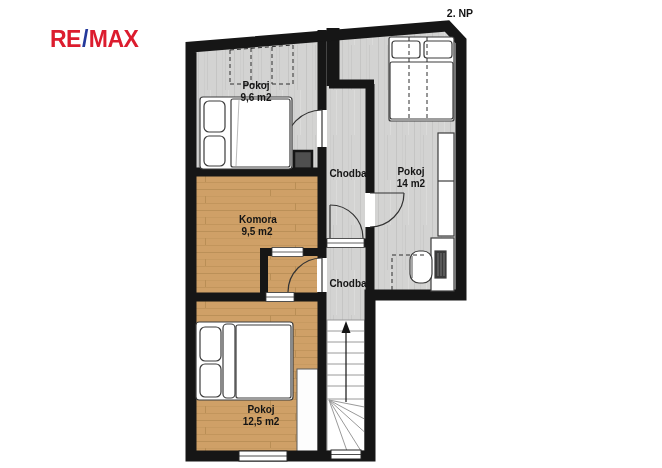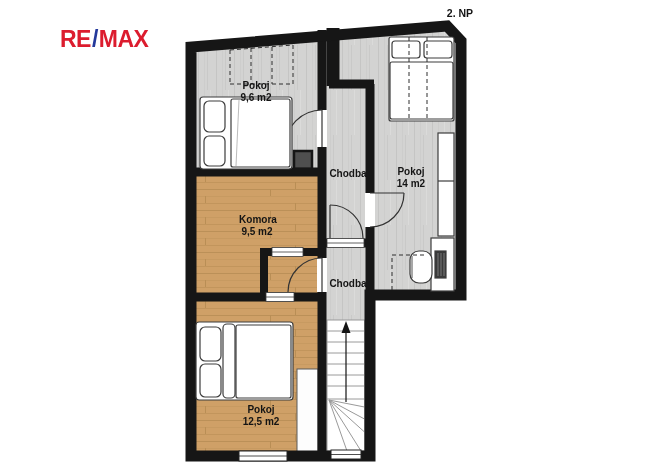--- a/index.html
+++ b/index.html
@@ -1,18 +1,18 @@
 <!DOCTYPE html>
 <html><head>
 <meta charset="utf-8">
 <style>
   html,body{margin:0;padding:0;background:#fff;}
   .canvas{position:relative;width:662px;height:468px;background:#fff;overflow:hidden;
           font-family:"Liberation Sans",sans-serif;}
-  .logo{position:absolute;left:60px;top:26px;font-weight:800;font-size:23px;
+  .logo{position:absolute;left:50px;top:26px;font-weight:800;font-size:23px;
         letter-spacing:-.5px;white-space:nowrap;}
   .logo .re,.logo .max{color:#dc1c2e;}
   .logo .slash{color:#24399b;padding:0 1px;}
   svg{position:absolute;left:0;top:0;}
   svg text{font-family:"Liberation Sans",sans-serif;font-weight:bold;fill:#141414;}
   .room-label{font-size:10px;}
   .floor-label{font-size:10.5px;}
 </style>
 </head>
 <body>

